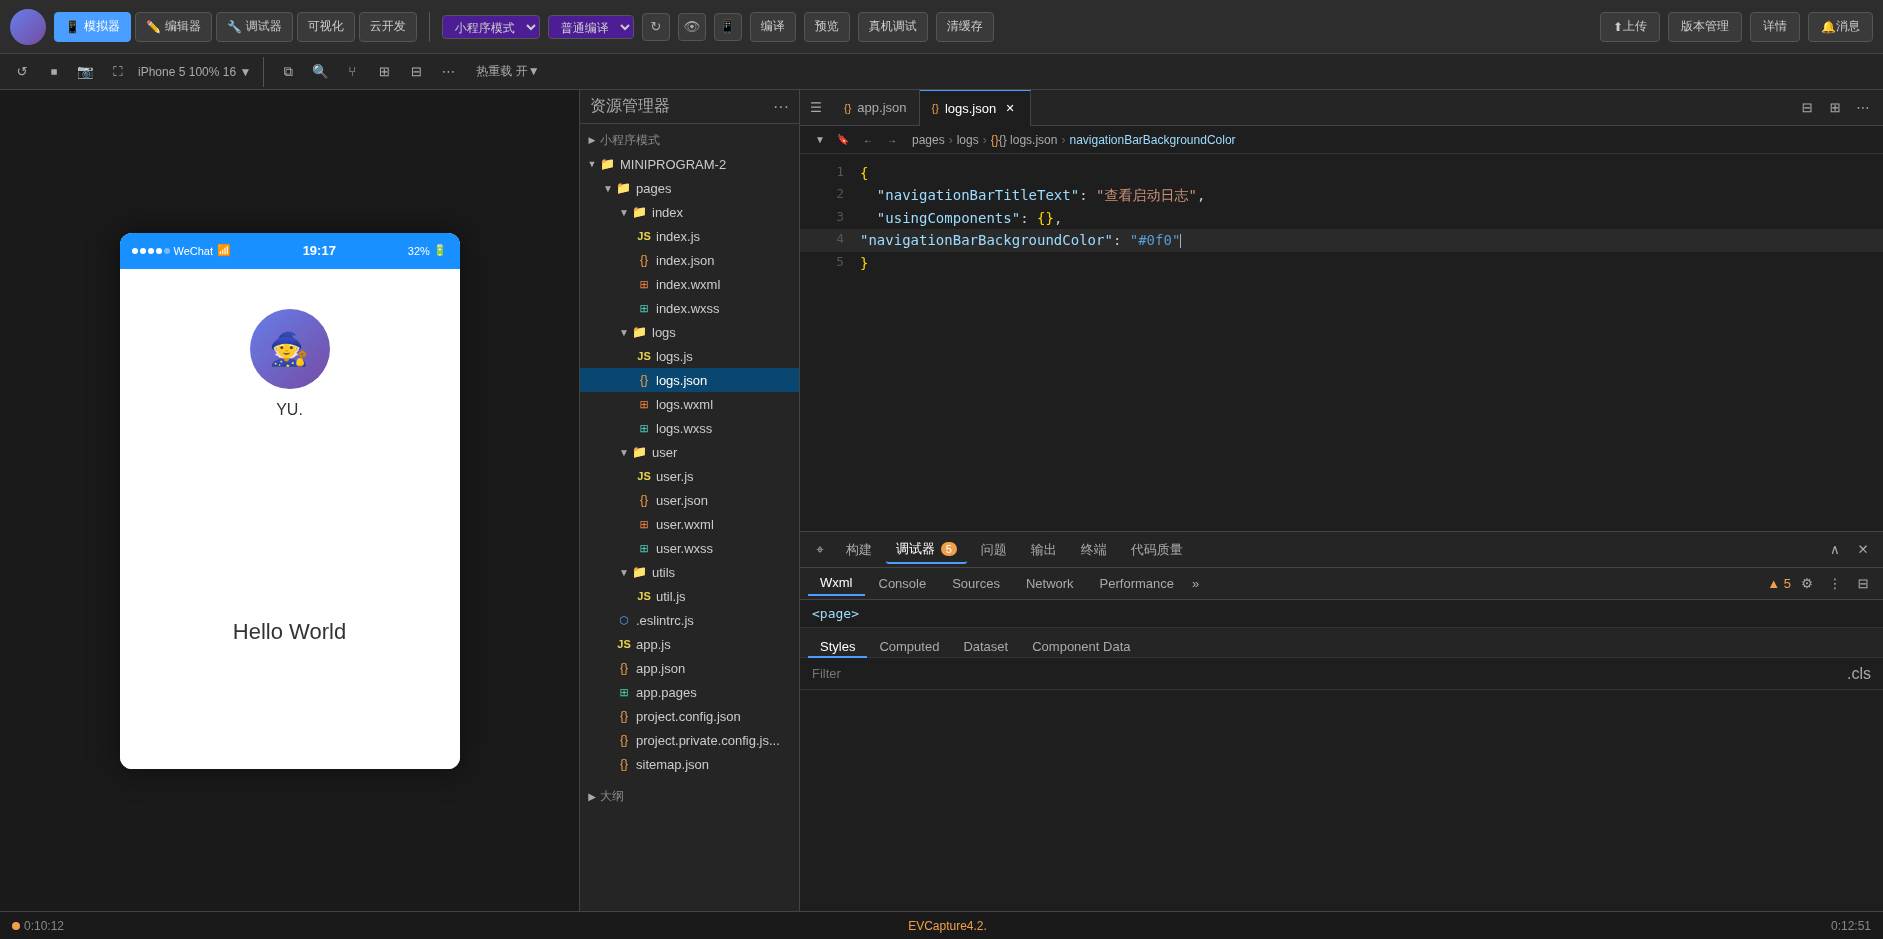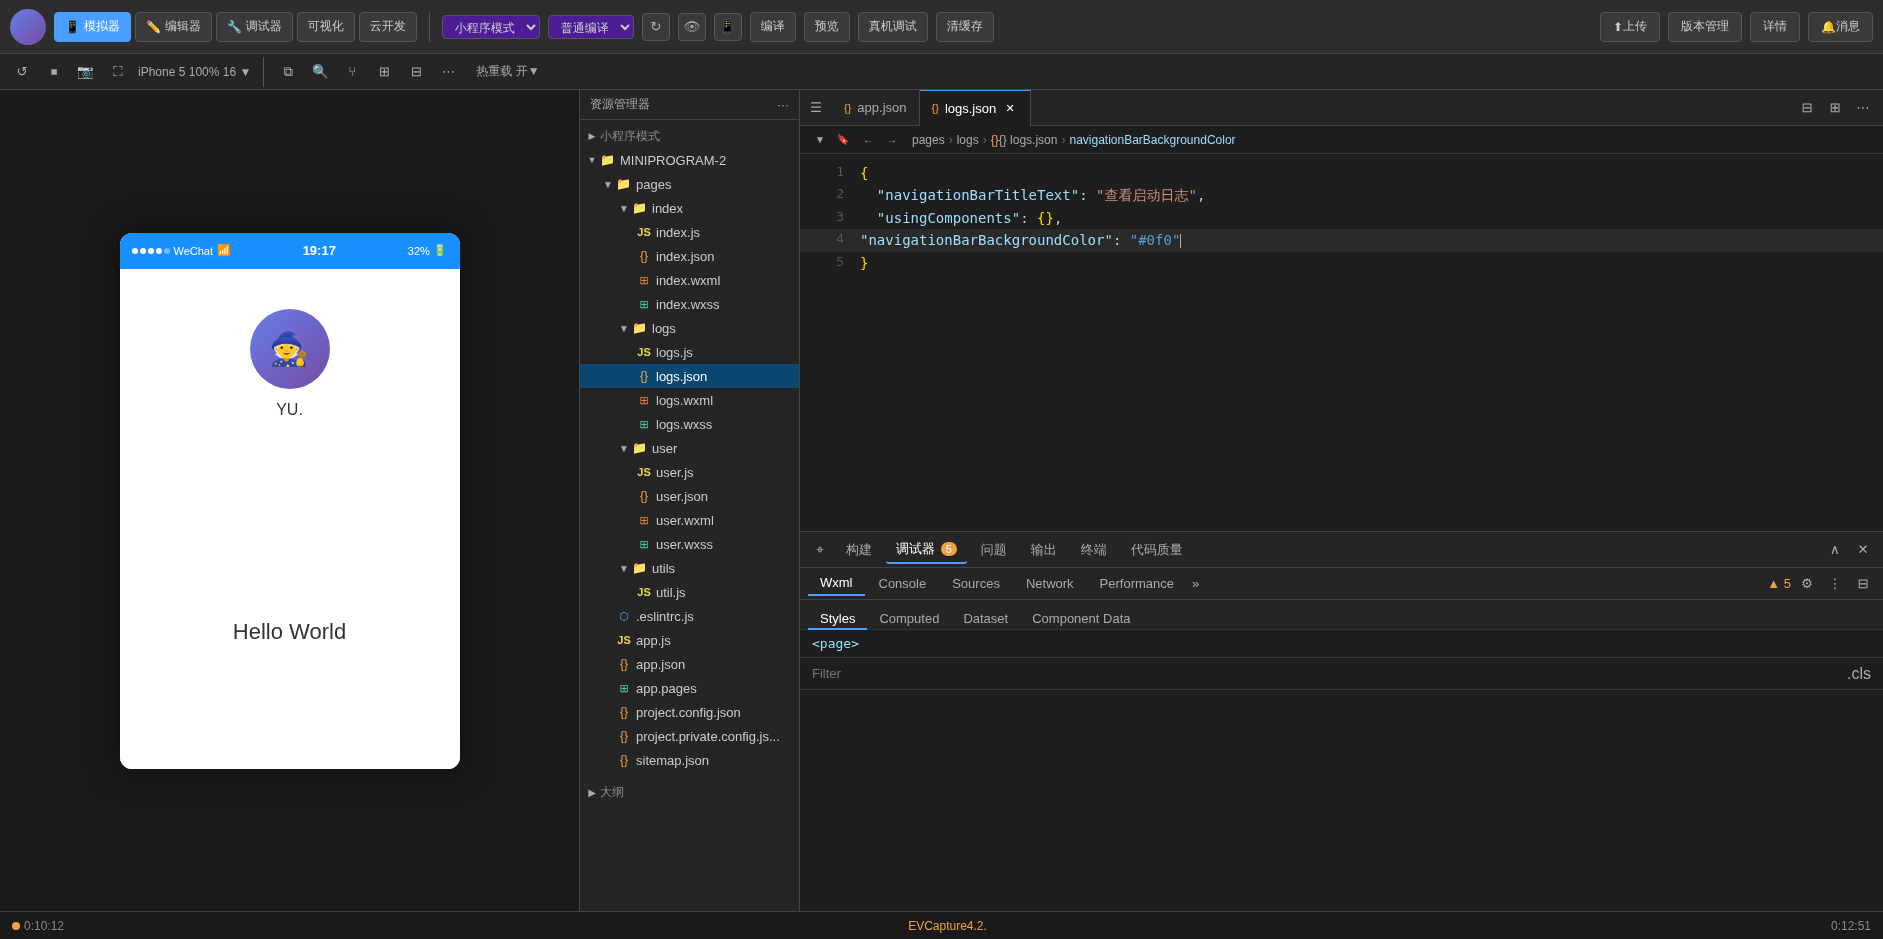--- a/index.html
+++ b/index.html
@@ -204,21 +204,21 @@
       display: flex;
       flex-direction: column;
       flex-shrink: 0;
       overflow-y: auto;
     }
     .filetree-header {
       display: flex;
       align-items: center;
       justify-content: space-between;
       padding: 6px 10px;
-      font-size: 12px;
+      font-size: 16px;
       color: #aaa;
       border-bottom: 1px solid #444;
       flex-shrink: 0;
     }
     .filetree-content { padding: 4px 0; overflow-y: auto; flex: 1; }
     .tree-item {
       display: flex;
       align-items: center;
       padding: 2px 8px;
       font-size: 13px;
@@ -854,37 +854,37 @@
         <div style="margin-left:auto;display:flex;align-items:center;gap:4px;">
           <span style="color:#f0a04b;">▲ 5</span>
           <button class="devtools-action-btn">⚙</button>
           <button class="devtools-action-btn">⋮</button>
           <button class="devtools-action-btn">⊟</button>
         </div>
       </div>
 
       <div class="inspector-main">
 
+        <div style="padding:6px 12px;font-size:13px;color:#9cdcfe;font-family:monospace;border-bottom:1px solid #333;">
+          <span>&lt;page&gt;</span>
+        </div>
+
         <div style="display:flex;align-items:center;background:#252526;border-bottom:1px solid #333;height:30px;padding:0 8px;">
           <div class="inspector-tab active" style="height:30px;line-height:30px;">
             <span>Styles</span>
           </div>
           <div class="inspector-tab" style="height:30px;line-height:30px;">
             <span>Computed</span>
           </div>
           <div class="inspector-tab" style="height:30px;line-height:30px;">
             <span>Dataset</span>
           </div>
           <div class="inspector-tab" style="height:30px;line-height:30px;">
             <span>Component Data</span>
           </div>
-        </div>
-
-        <div style="padding:6px 12px;font-size:13px;color:#9cdcfe;font-family:monospace;border-bottom:1px solid #333;">
-          <span>&lt;page&gt;</span>
         </div>
 
         <div class="inspector-filter">
           <input class="filter-input" type="text" placeholder="Filter" style="">
           <span class="cls-btn">.cls</span>
         </div>
       </div>
     </div>
   </div>
 </div>

